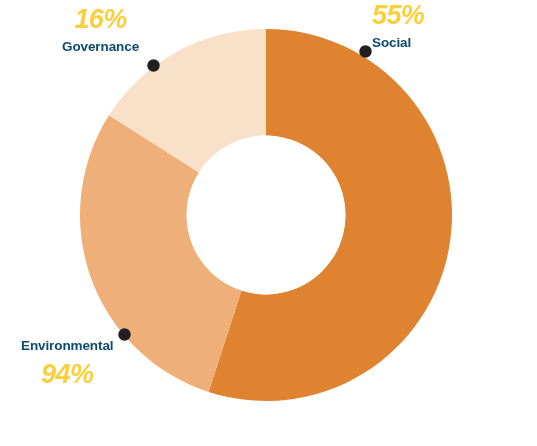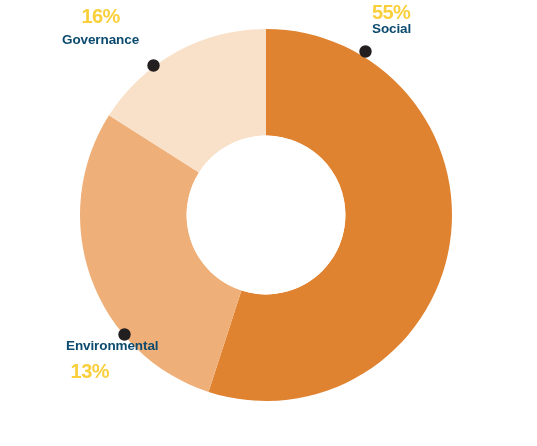--- a/index.html
+++ b/index.html
@@ -36,56 +36,57 @@
   
   .callout {
     position: absolute;
     white-space: nowrap;
     line-height: 1;
   }
   .pct {
     display: block;
     color: #facf3c;
     font-weight: bold;
-    font-size: 20px;
+    font-size: 27px;
     letter-spacing: -0.6px;
     line-height: 1;
+    font-style: italic;
   }
   .cat {
     display: block;
     color: #0c4a6e;
     font-weight: bold;
     font-size: 13.5px;
     letter-spacing: -0.1px;
     line-height: 1;
   }
 
   
   #callout-social {
     left: 372px;
     top: 2px;
     text-align: left;
   }
-  #callout-social .pct { }
+  #callout-social .pct { margin-bottom: 7px; }
 
   
   #callout-governance {
     left: 62px;
     top: 6px;
     text-align: center;
   }
   #callout-governance .pct { margin-bottom: 7px; }
 
   
   #callout-environmental {
     left: 21px;
     top: 339px;
     text-align: center;
   }
-  #callout-environmental .cat { margin-bottom: 8px; margin-left: 45px; }
+  #callout-environmental .cat { margin-bottom: 8px; }
 </style>
 </head>
 <body>
 
 <div id="chart-root">
 
   <svg class="donut-svg" viewBox="0 0 537 446" aria-hidden="true">
     <g>
 
       <path fill="#e08331" d="M 266 29 A 186 186 0 1 1 208.52 391.9 L 241.46 290.51 A 79.4 79.4 0 1 0 266 135.6 Z"></path>
@@ -109,16 +110,16 @@
     <span class="cat">Social</span>
   </div>
 
   <div class="callout" id="callout-governance">
     <span class="pct">16%</span>
     <span class="cat">Governance</span>
   </div>
 
   <div class="callout" id="callout-environmental">
     <span class="cat">Environmental</span>
-    <span class="pct">13%</span>
+    <span class="pct">94%</span>
   </div>
 
 </div>
 
 </body></html>

